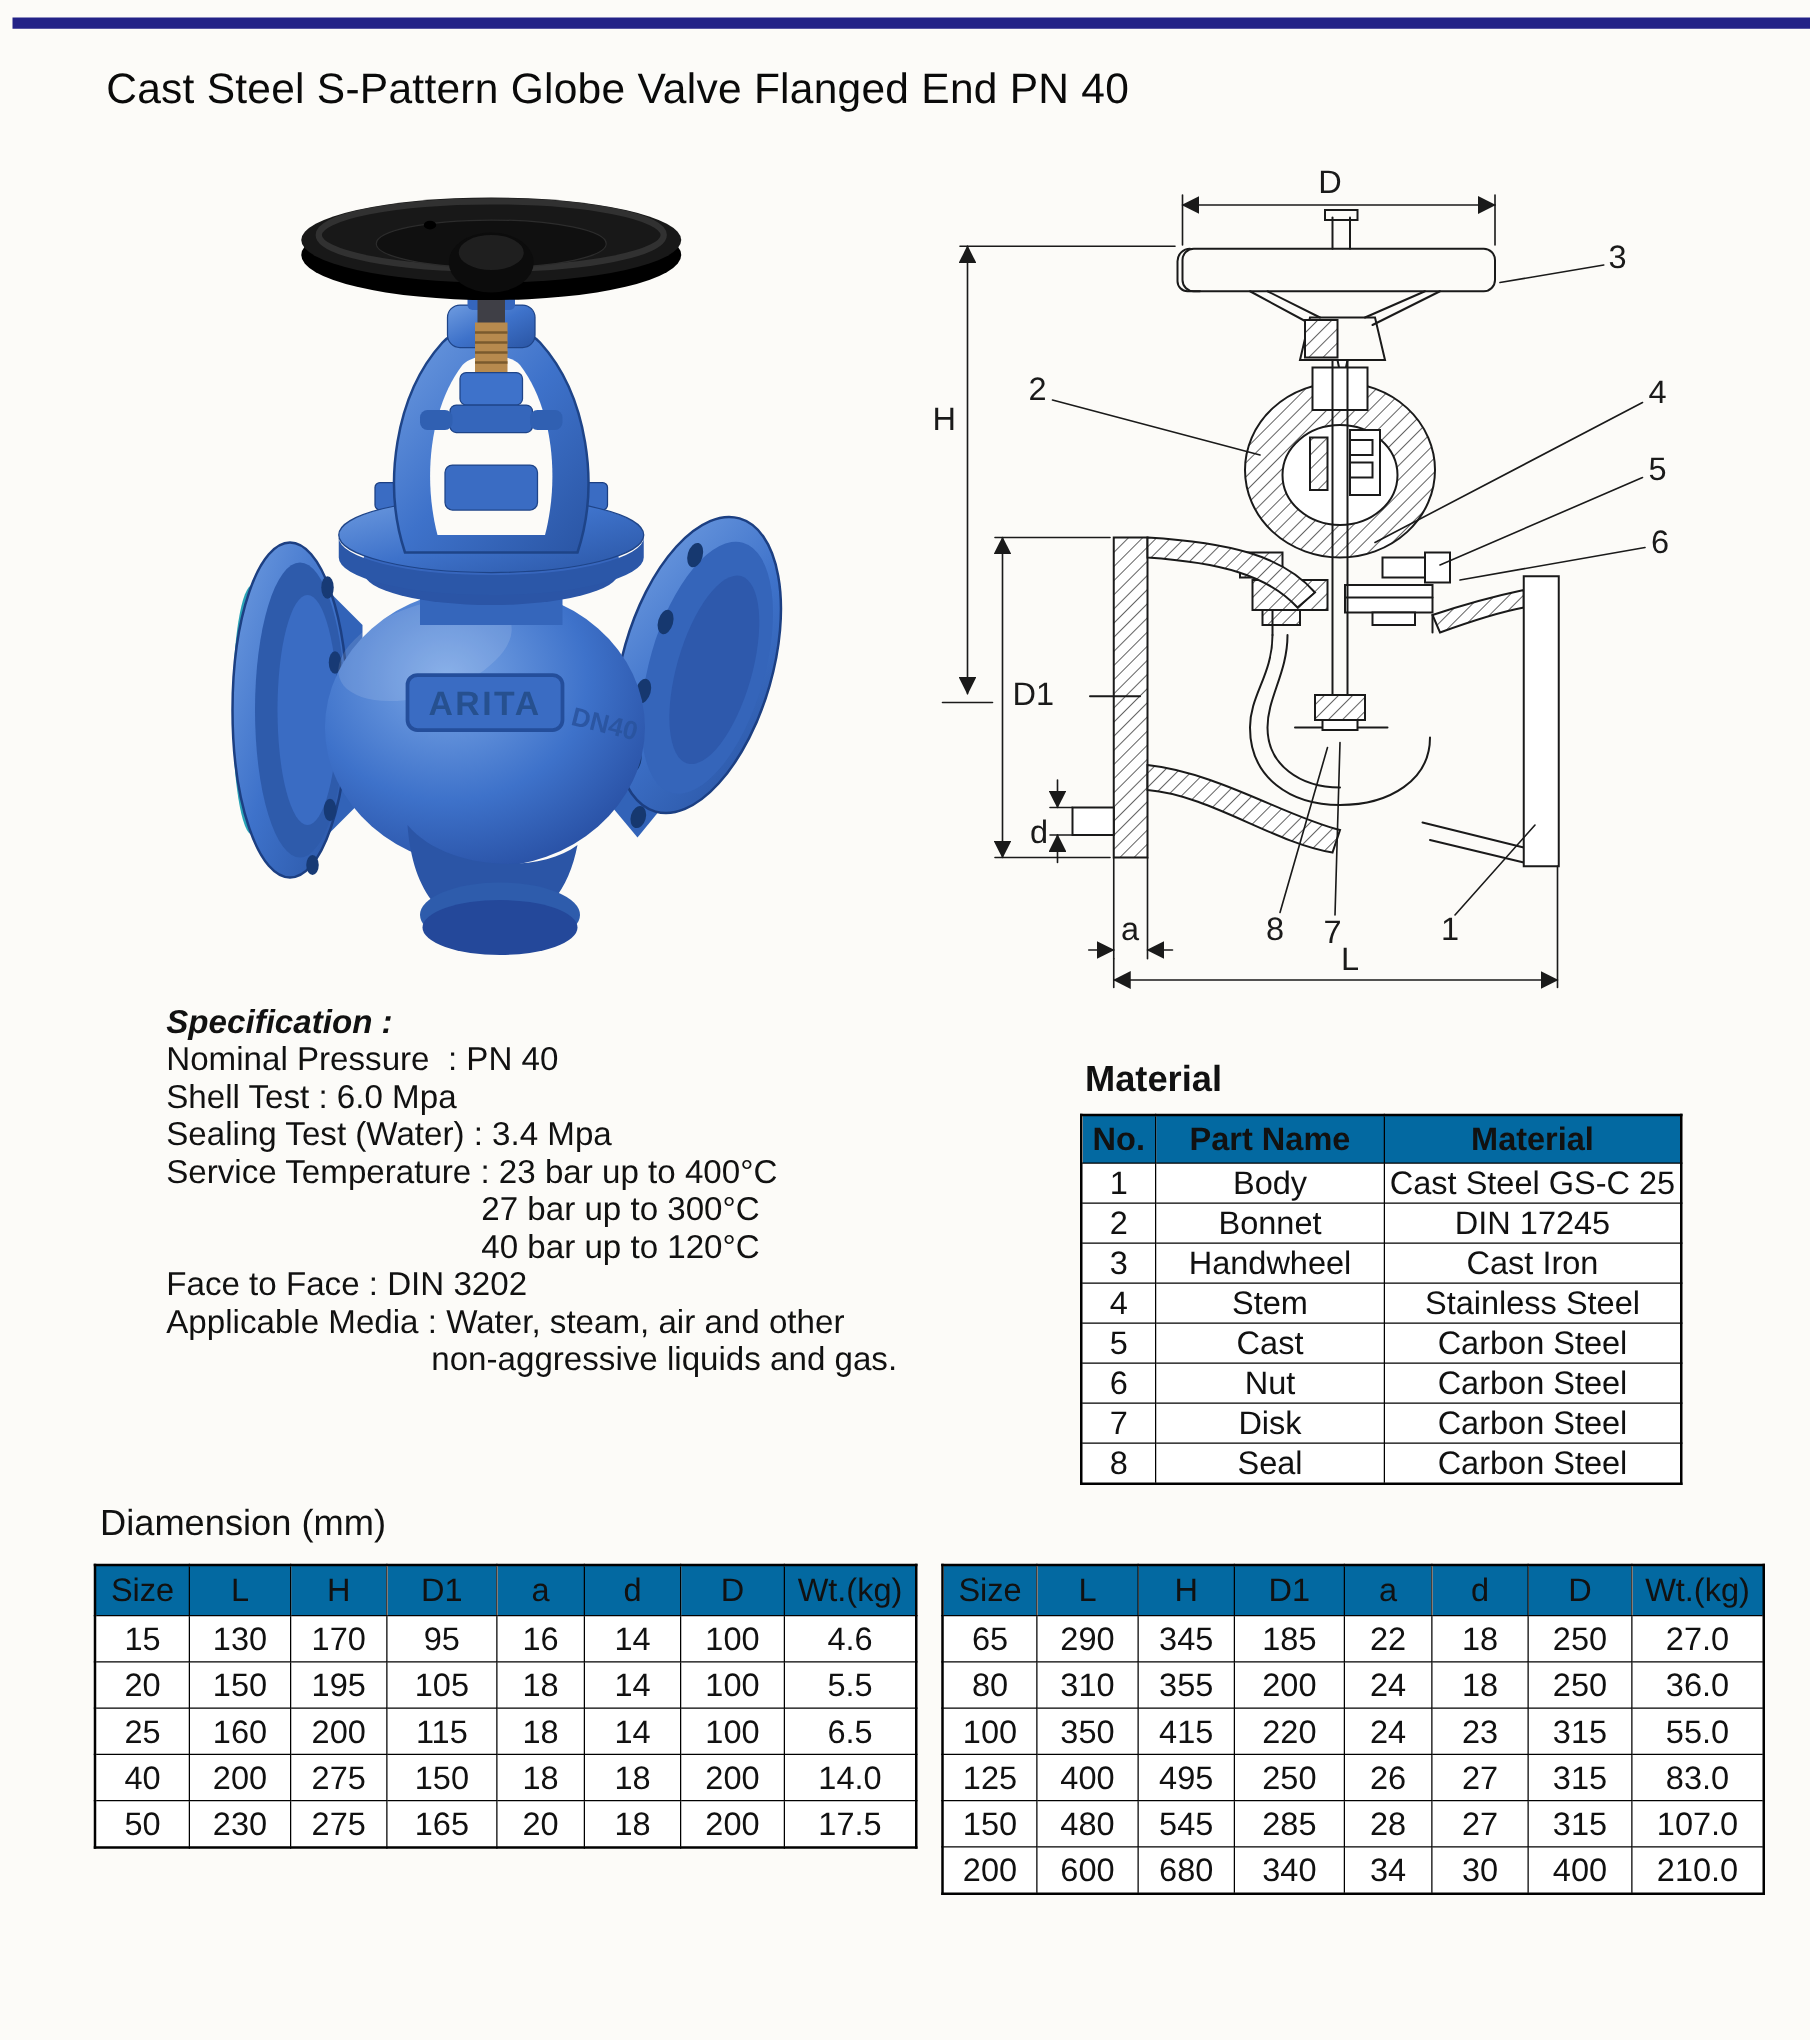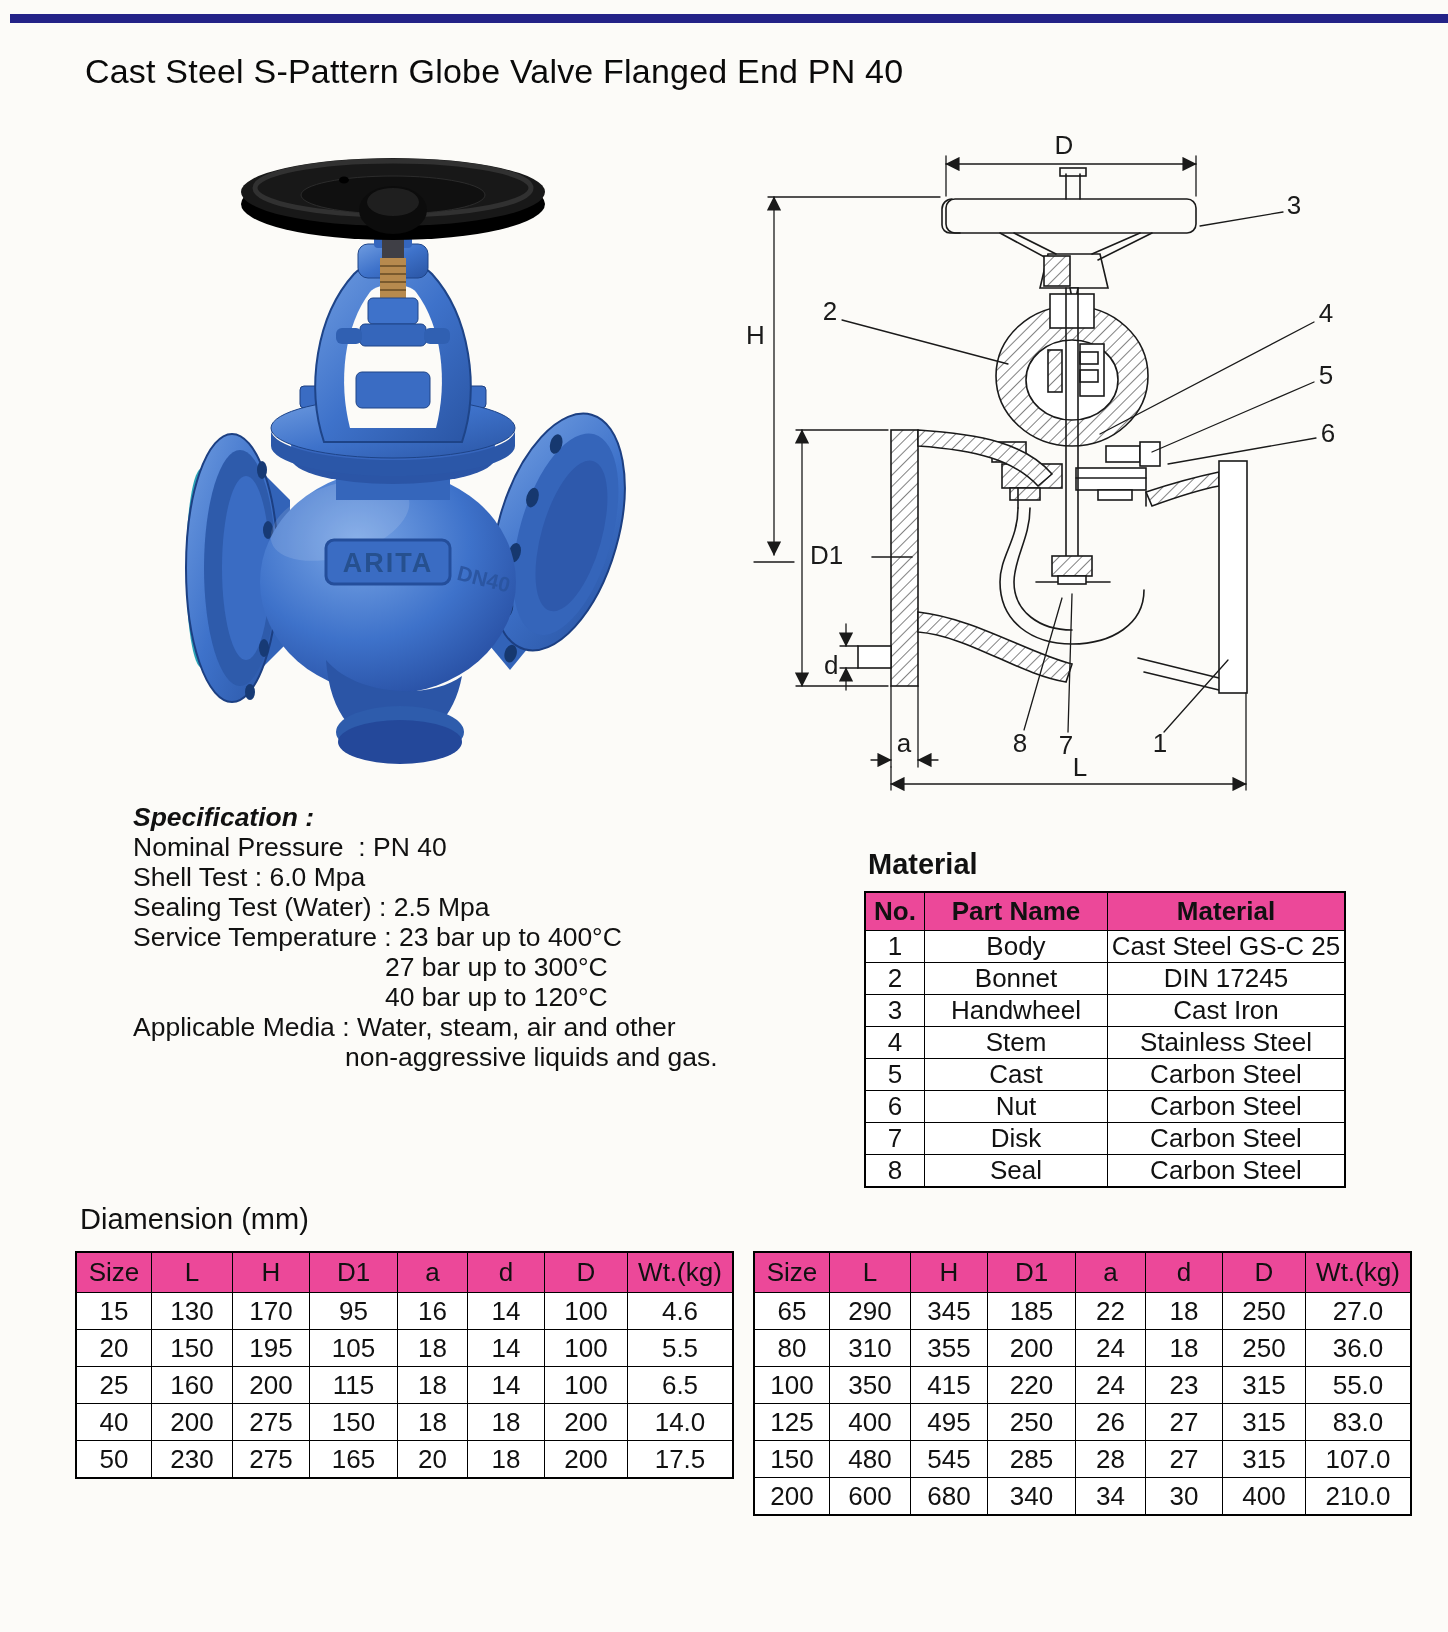--- a/index.html
+++ b/index.html
@@ -18,21 +18,21 @@
   .spec-block{position:absolute;left:133px;top:802px;width:620px;font-size:26.5px;line-height:30px;}
   .spec-heading{font-weight:bold;font-style:italic;}
   .spec-line{white-space:pre-wrap;}
   .indent-1{padding-left:252px}
   .indent-2{padding-left:212px}
   .mat-heading{position:absolute;left:868px;top:848px;font-size:29px;font-weight:bold;}
   .dim-heading{position:absolute;left:80px;top:1203px;font-size:29px;font-weight:normal;}
   table{border-collapse:collapse;table-layout:fixed;background:#fff;}
   th,td{border:1.5px solid #000;text-align:center;padding:0;overflow:hidden;}
   table{border:2.5px solid #000;}
-  thead th{background:#ec4899;}
+  thead th{background:#0369a1;}
   .tbl-mat{position:absolute;left:864px;top:891px;width:478px;font-size:26px;}
   .tbl-mat thead th{height:37px;font-weight:bold;font-size:26px;}
   .tbl-mat td{height:27.5px;font-size:26px;}
   .tbl-mat th:nth-child(1),.tbl-mat td:nth-child(1){width:58px}
   .tbl-mat th:nth-child(2),.tbl-mat td:nth-child(2){width:182px}
   .tbl-mat th:nth-child(3),.tbl-mat td:nth-child(3){width:236px}
   .tbl-dim{font-size:26px;}
   .tbl-dim thead th{height:39px;font-weight:normal;}
   .tbl-dim td{height:36px;}
   .tbl-dim-left{position:absolute;left:75px;top:1251px;width:648px;}
@@ -294,24 +294,25 @@
   <text class="dwg-label" x="366" y="642" text-anchor="middle">7</text>
   <text class="dwg-label" x="320" y="640" text-anchor="middle">8</text>
 </svg>
 </div>
 
 <div class="spec-block">
   <div class="spec-heading">Specification :</div>
   <div>
       <div class="spec-line indent-0">Nominal Pressure  : PN 40</div>
       <div class="spec-line indent-0">Shell Test : 6.0 Mpa</div>
-      <div class="spec-line indent-0">Sealing Test (Water) : 2.5 Mpa</div>
+      <div class="spec-line indent-0">Sealing Test (Water) : 3.4 Mpa</div>
       <div class="spec-line indent-0">Service Temperature : 23 bar up to 400°C</div>
       <div class="spec-line indent-1">27 bar up to 300°C</div>
       <div class="spec-line indent-1">40 bar up to 120°C</div>
+      <div class="spec-line indent-0">Face to Face : DIN 3202</div>
       <div class="spec-line indent-0">Applicable Media : Water, steam, air and other</div>
       <div class="spec-line indent-2">non-aggressive liquids and gas.</div>
     </div>
 </div>
 
 <div class="mat-heading">Material</div>
 <table class="tbl-mat">
     <thead>
       <tr>
         <th>No.</th>

